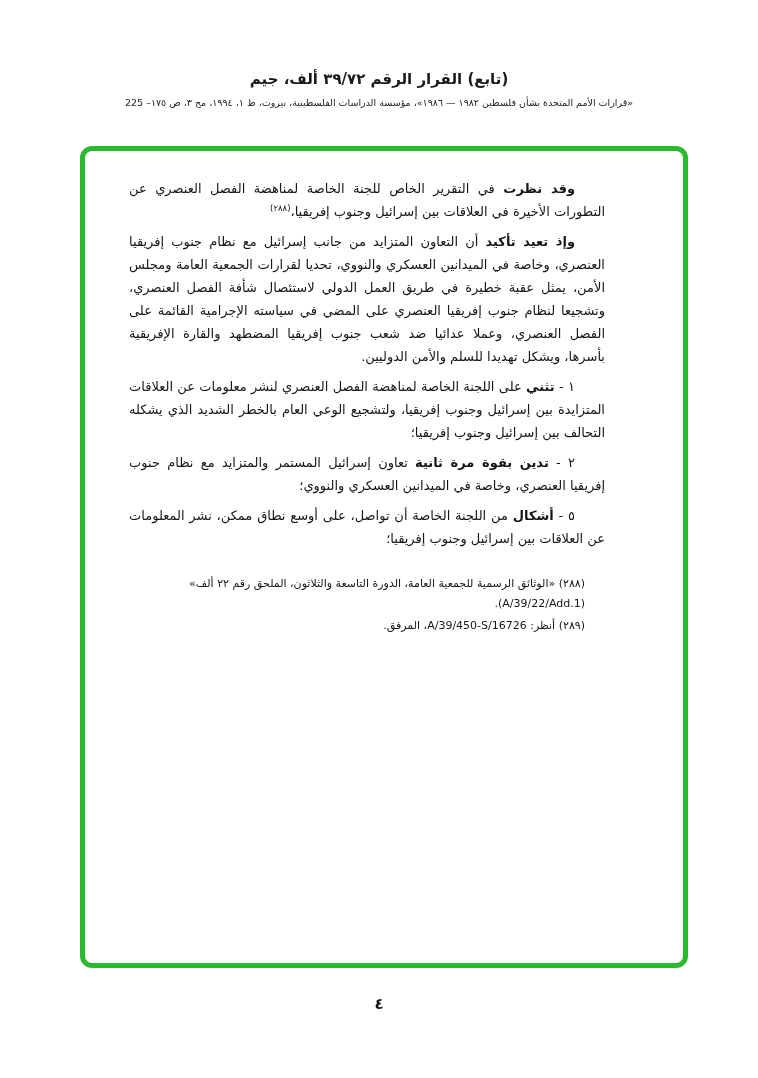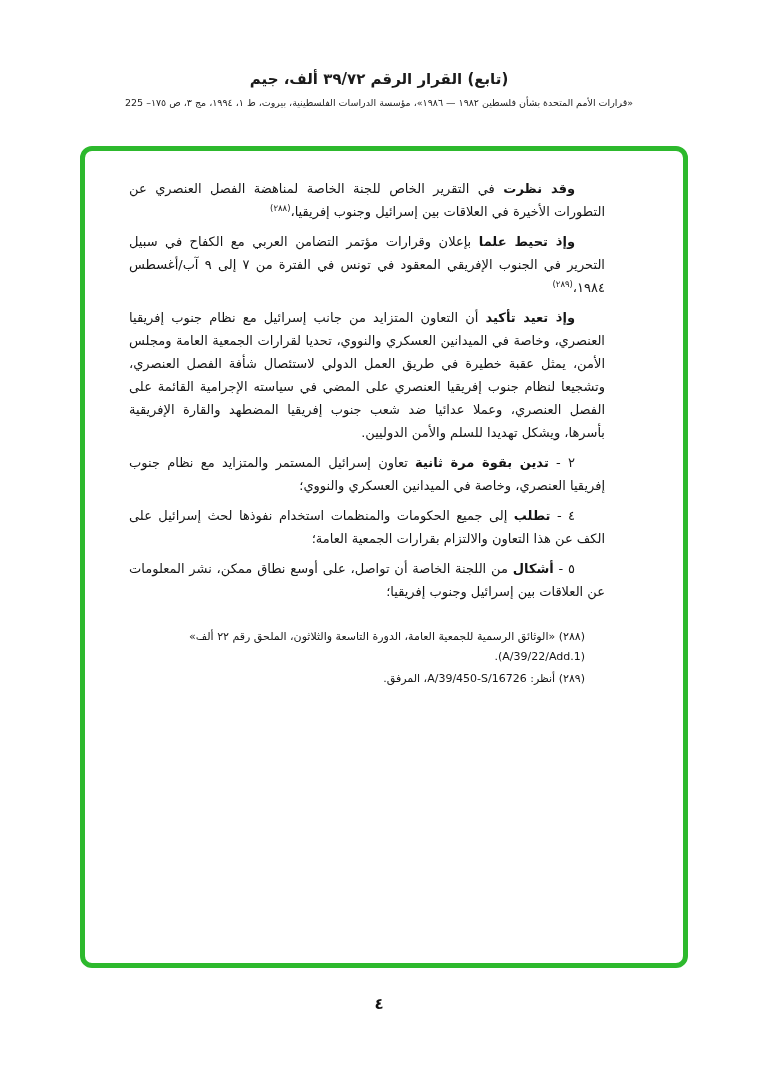--- a/index.html
+++ b/index.html
@@ -97,29 +97,28 @@
   <div class="header">
     <div class="title">(تابع) القرار الرقم ٣٩/٧٢ ألف، جيم</div>
     <div class="source">«قرارات الأمم المتحدة بشأن فلسطين ١٩٨٢ — ١٩٨٦»، مؤسسة الدراسات الفلسطينية، بيروت، ط ١، ١٩٩٤، مج ٣، ص ١٧٥– 225</div>
   </div>
 
   <div class="green-box" style="border-color: rgb(45, 185, 45);">
     <div class="content">
 
       <p class="para"><b class="lead">وقد نظرت</b><span> في التقرير الخاص للجنة الخاصة لمناهضة الفصل العنصري عن التطورات الأخيرة في العلاقات بين إسرائيل وجنوب إفريقيا،</span><sup class="ref">(٢٨٨)</sup></p>
 
-      <p class="para"><b class="lead">وإذ تحيط علما</b><span> بإعلان وقرارات مؤتمر التضامن العربي مع الكفاح في سبيل التحرير في الجنوب الإفريقي المعقود في تونس في الفترة من ٧ إلى ٩ آب/أغسطس ١٩٨٤،</span><sup class="ref">(٢٨٩)</sup></p>
 
       <p class="para"><b class="lead">وإذ تعيد تأكيد</b><span> أن التعاون المتزايد من جانب إسرائيل مع نظام جنوب إفريقيا العنصري، وخاصة في الميدانين العسكري والنووي، تحديا لقرارات الجمعية العامة ومجلس الأمن، يمثل عقبة خطيرة في طريق العمل الدولي لاستئصال شأفة الفصل العنصري، وتشجيعا لنظام جنوب إفريقيا العنصري على المضي في سياسته الإجرامية القائمة على الفصل العنصري، وعملا عدائيا ضد شعب جنوب إفريقيا المضطهد والقارة الإفريقية بأسرها، ويشكل تهديدا للسلم والأمن الدوليين.</span></p>
 
+      <p class="para"><span class="num">١ - </span><b class="lead">تثني</b><span> على اللجنة الخاصة لمناهضة الفصل العنصري لنشر معلومات عن العلاقات المتزايدة بين إسرائيل وجنوب إفريقيا، ولتشجيع الوعي العام بالخطر الشديد الذي يشكله التحالف بين إسرائيل وجنوب إفريقيا؛</span></p>
 
       <p class="para"><span class="num">٢ - </span><b class="lead">تدين بقوة مرة ثانية</b><span> تعاون إسرائيل المستمر والمتزايد مع نظام جنوب إفريقيا العنصري، وخاصة في الميدانين العسكري والنووي؛</span></p>
 
 
-      <p class="para"><span class="num">٤ - </span><b class="lead">تطلب</b><span> إلى جميع الحكومات والمنظمات استخدام نفوذها لحث إسرائيل على الكف عن هذا التعاون والالتزام بقرارات الجمعية العامة؛</span></p>
 
       <p class="para"><span class="num">٥ - </span><b class="lead">أشكال</b><span> من اللجنة الخاصة أن تواصل، على أوسع نطاق ممكن، نشر المعلومات عن العلاقات بين إسرائيل وجنوب إفريقيا؛</span></p>
 
     </div>
 
     <div class="footnotes">
       <p>(٢٨٨) «الوثائق الرسمية للجمعية العامة، الدورة التاسعة والثلاثون، الملحق رقم ٢٢ ألف» (A/39/22/Add.1).</p>
       <p>(٢٨٩) أنظر: A/39/450-S/16726، المرفق.</p>
     </div>
   </div>

